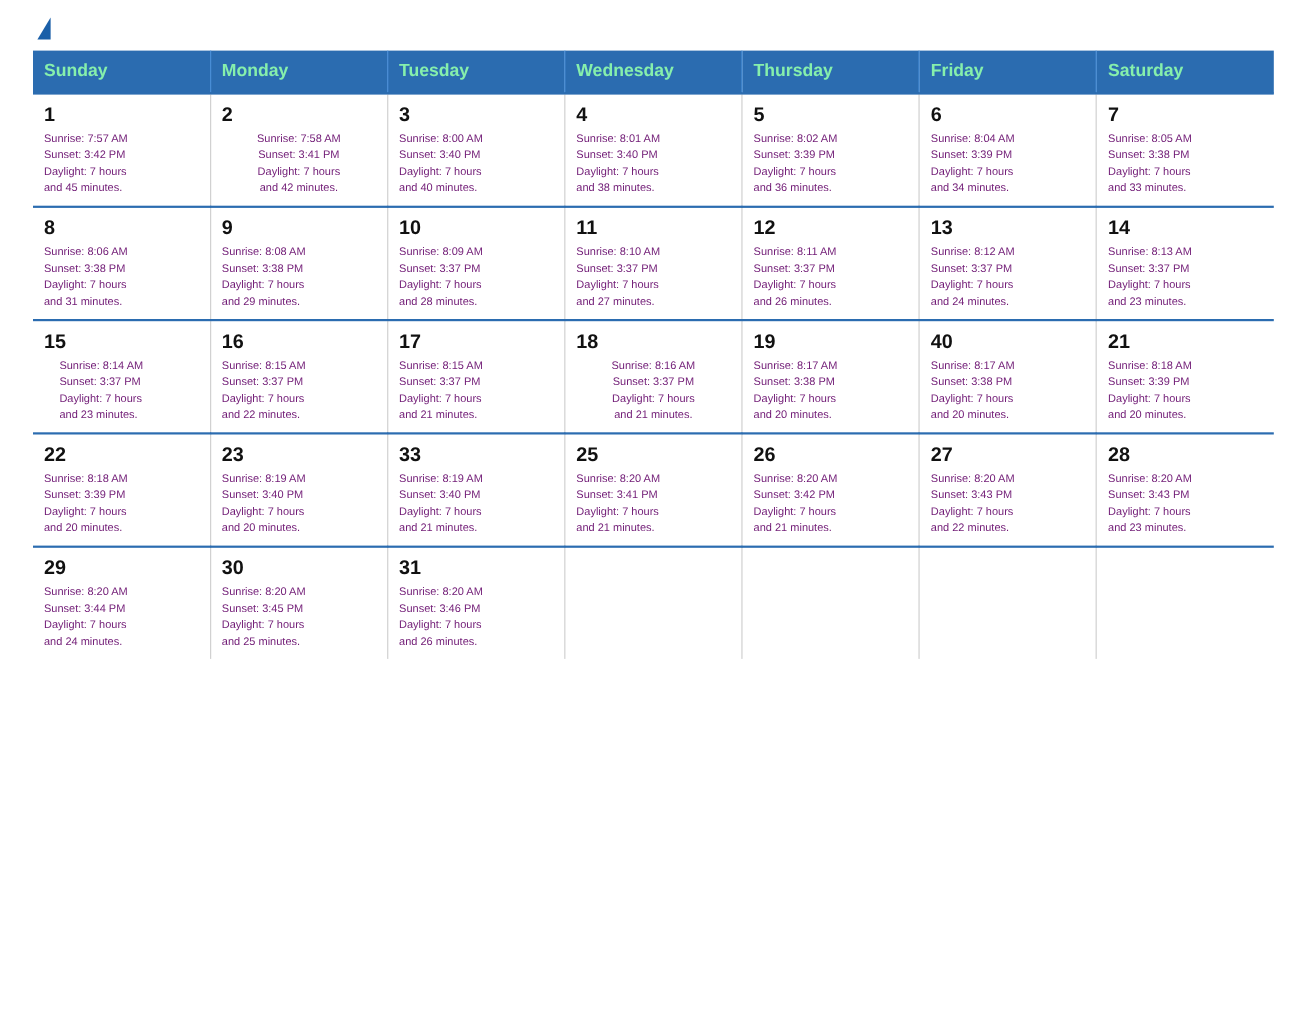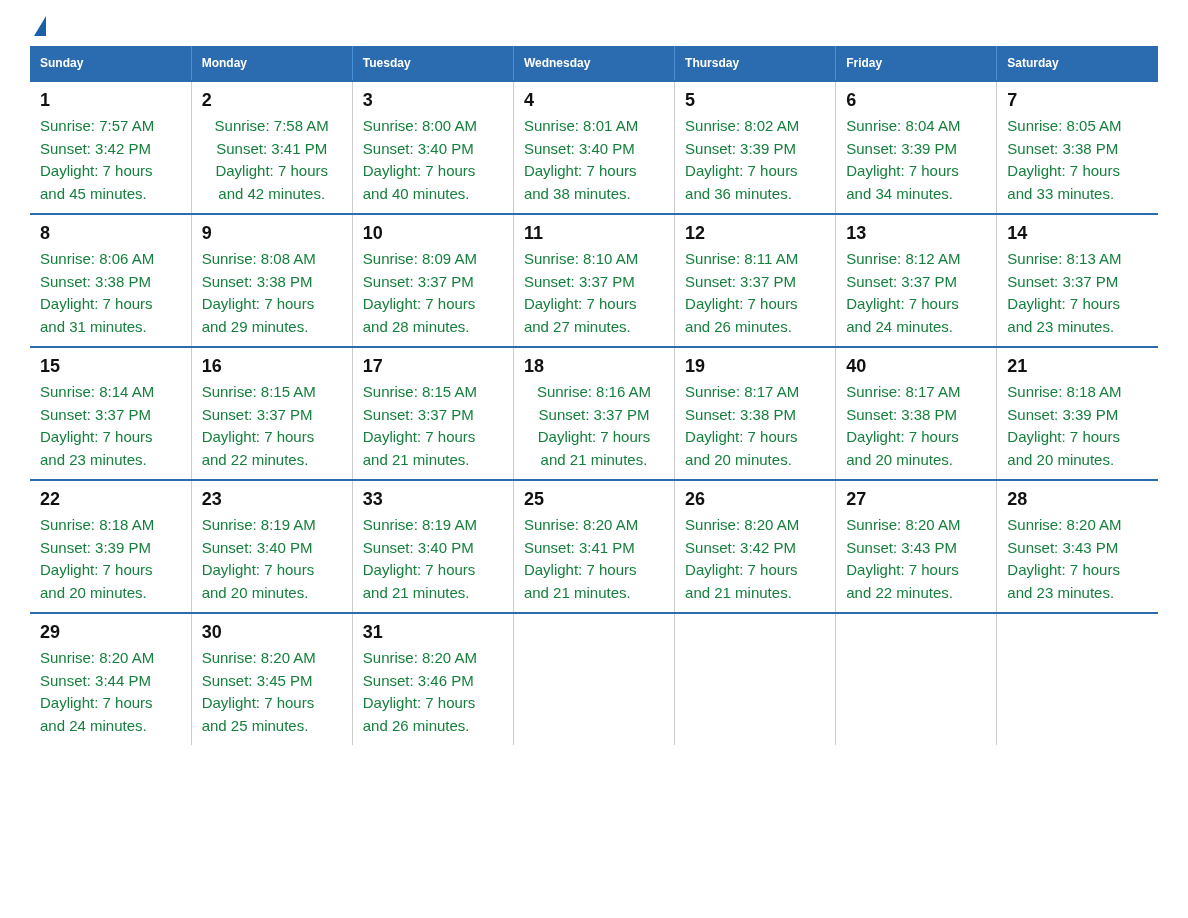--- a/index.html
+++ b/index.html
@@ -62,22 +62,22 @@
     }
     table {
       width: 100%;
       border-collapse: collapse;
       margin-top: 10px;
     }
     thead tr {
       background-color: #2b6cb0;
     }
     thead th {
-      color: #ffffff;
-      font-size: 12px;
+      color: #86efac;
+      font-size: 16px;
       font-weight: 600;
       padding: 10px 10px;
       text-align: left;
       border-right: 1px solid #4a90d9;
     }
     thead th:last-child {
       border-right: none;
     }
     tbody tr {
       border-top: 2px solid #2b6cb0;
@@ -94,23 +94,23 @@
       border-right: none;
     }
     .day-num {
       font-size: 18px;
       font-weight: bold;
       color: #111;
       display: block;
       margin-bottom: 4px;
     }
     .day-info {
-      font-size: 15px;
+      font-size: 10px;
       line-height: 1.5;
-      color: #15803d;
+      color: #701a75;
     }
     tbody tr:last-child td {
       border-bottom: none;
     }
     .empty-cell {
       background: #fff;
     }
   </style>
 </head>
 <body>
@@ -240,21 +240,21 @@
           <span class="day-num">14</span>
           <div class="day-info" style="white-space: pre-line;">Sunrise: 8:13 AM
 Sunset: 3:37 PM
 Daylight: 7 hours
 and 23 minutes.</div>
         </td>
       </tr>
       <tr>
         <td>
           <span class="day-num">15</span>
-          <div class="day-info" style="white-space: pre-line;">Sunrise: 8:14 AM
+          <div class="day-info" style="white-space: pre-line; margin-left: 14px;">Sunrise: 8:14 AM
 Sunset: 3:37 PM
 Daylight: 7 hours
 and 23 minutes.</div>
         </td>
         <td>
           <span class="day-num">16</span>
           <div class="day-info" style="white-space: pre-line;">Sunrise: 8:15 AM
 Sunset: 3:37 PM
 Daylight: 7 hours
 and 22 minutes.</div>

